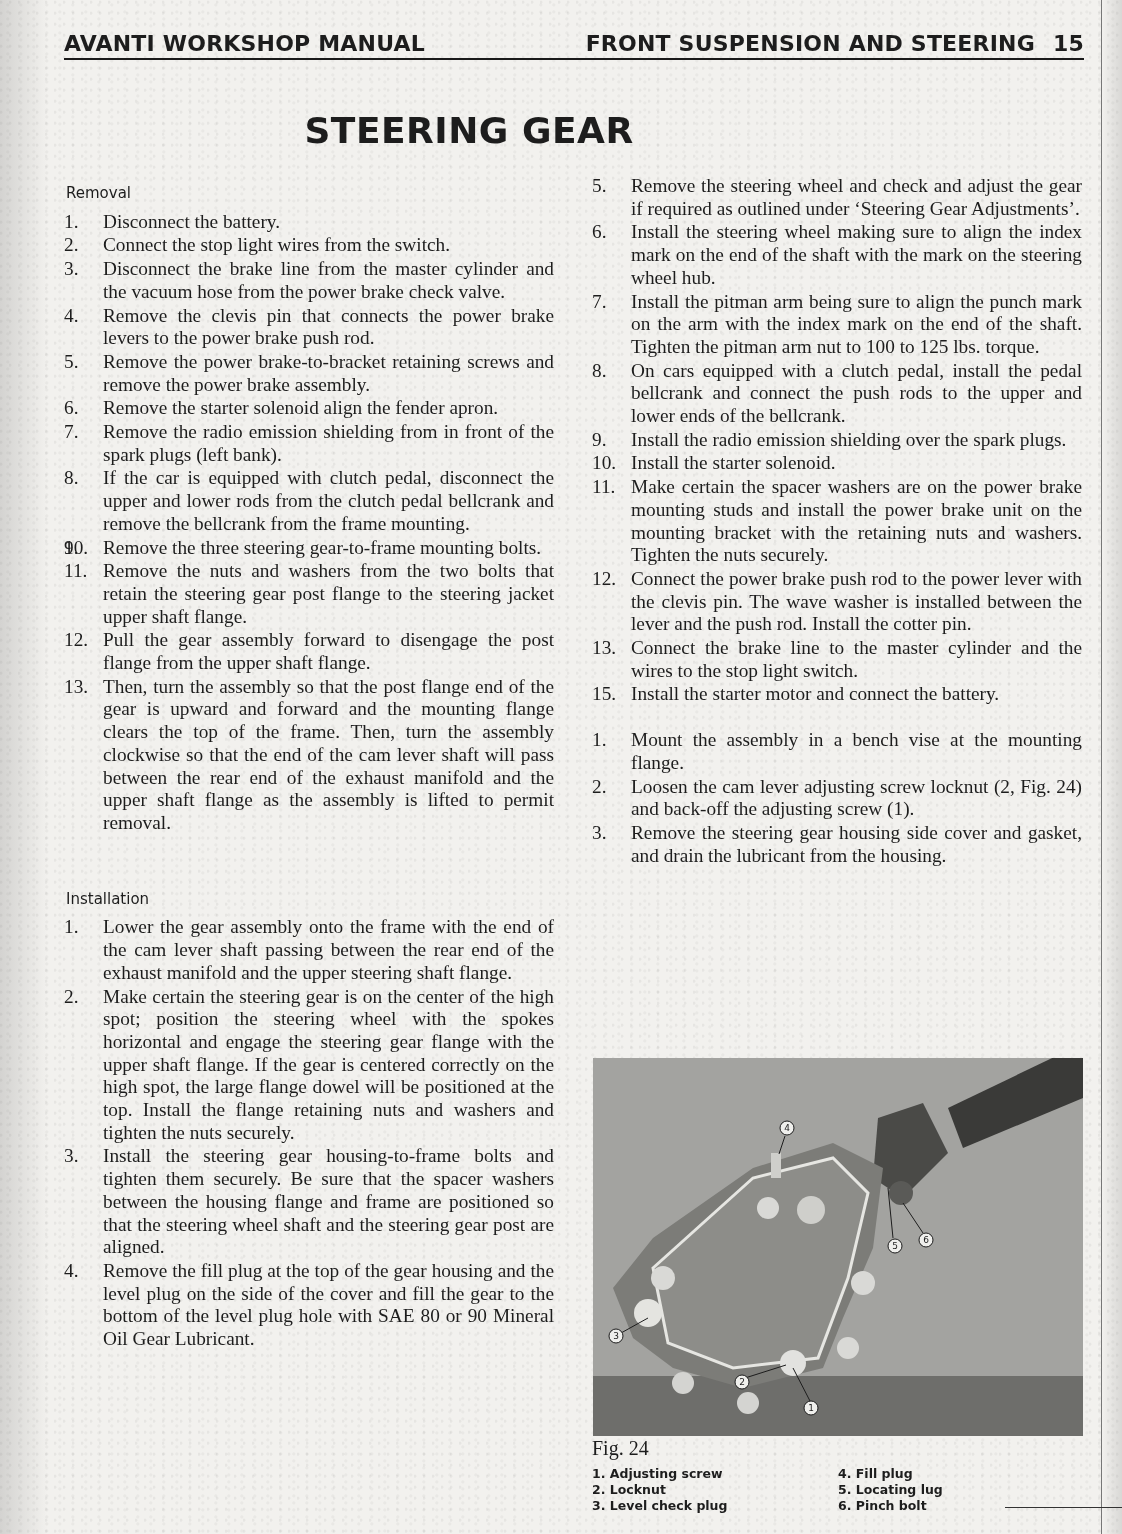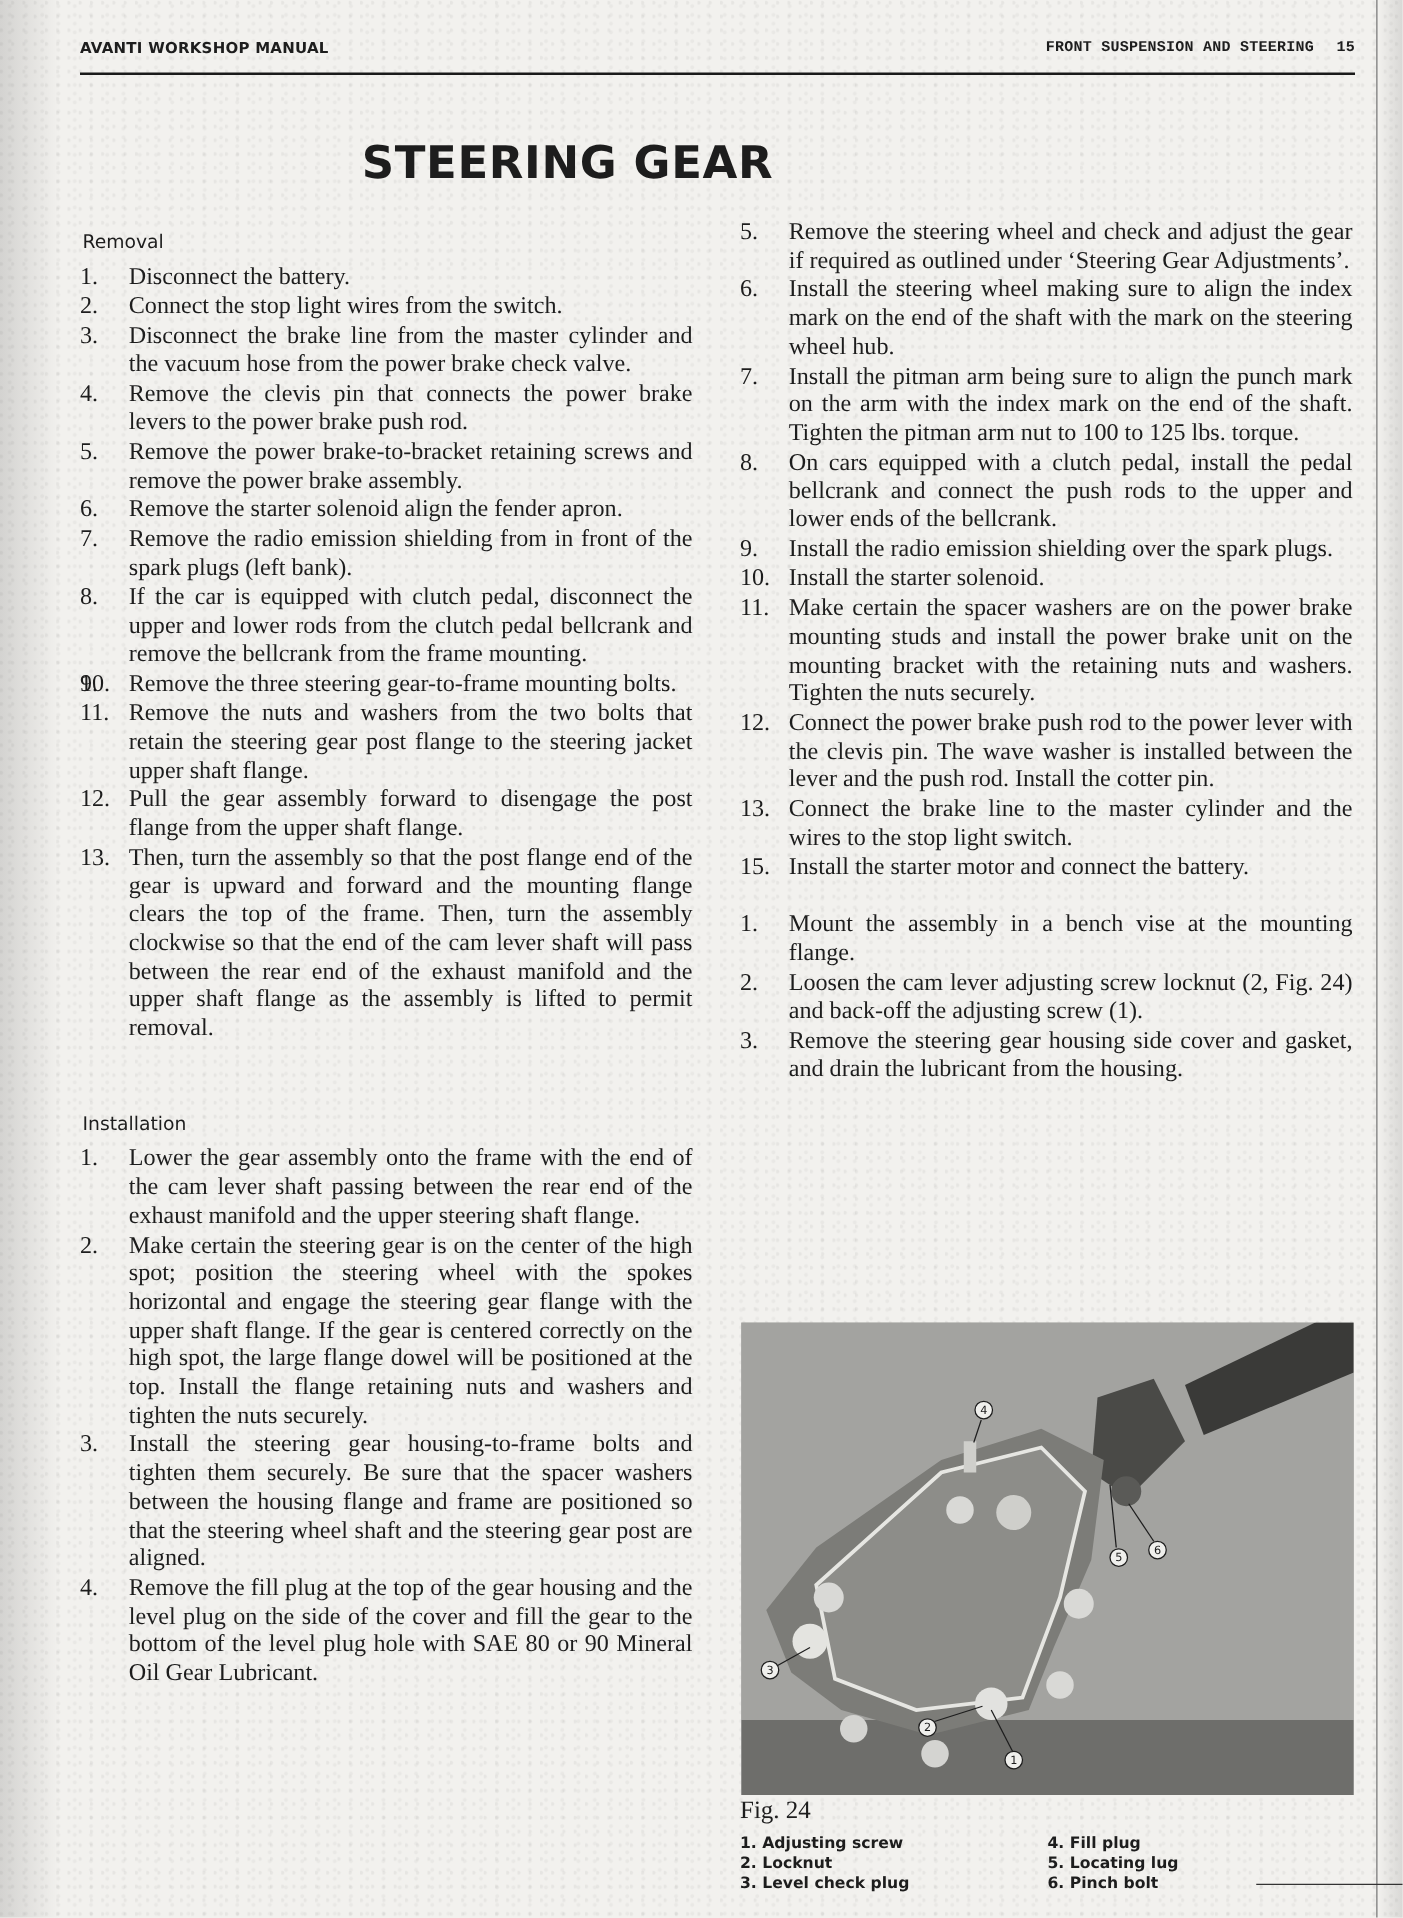--- a/index.html
+++ b/index.html
@@ -19,32 +19,32 @@
     position: absolute; left: 0; top: 0; width: 48px; height: 1534px;
     background: linear-gradient(90deg, rgba(120,120,120,0.25), rgba(0,0,0,0));
   }
   .edge-right {
     position: absolute; right: 0; top: 0; width: 20px; height: 1534px;
     border-left: 1px solid #777;
     background: linear-gradient(270deg, rgba(140,140,140,0.25), rgba(0,0,0,0));
   }
   .header {
     position: absolute; left: 64px; top: 28px; width: 1020px; height: 28px;
-    font-family: "DejaVu Sans", sans-serif; font-weight: bold; font-size: 12px;
+    font-family: "DejaVu Sans", sans-serif; font-weight: bold; font-size: 22px;
     letter-spacing: 0.2px;
   }
   .header .left { position: absolute; left: 0; top: 3px; }
-  .header .right { position: absolute; right: 0; top: 3px; font-family: Liberation Mono, monospace; }
+  .header .right { position: absolute; right: 0; top: 3px; }
   .header .right .pg { margin-left: 18px; }
   .header-rule {
     position: absolute; left: 64px; top: 58px; width: 1020px; height: 2px;
     background: #1a1a1a;
   }
   .title {
-    position: absolute; left: 1px; width: 906px; top: 110px; text-align: center;
+    position: absolute; left: 16px; width: 906px; top: 110px; text-align: center;
     font-family: "DejaVu Sans", sans-serif; font-weight: bold; font-size: 36px;
     letter-spacing: 0.5px;
   }
   .col {
     position: absolute; width: 490px;
     font-size: 19.3px; line-height: 22.7px;
   }
   .col-left { left: 64px; top: 182px; }
   .col-right { left: 592px; top: 175px; }
   .section-heading {

